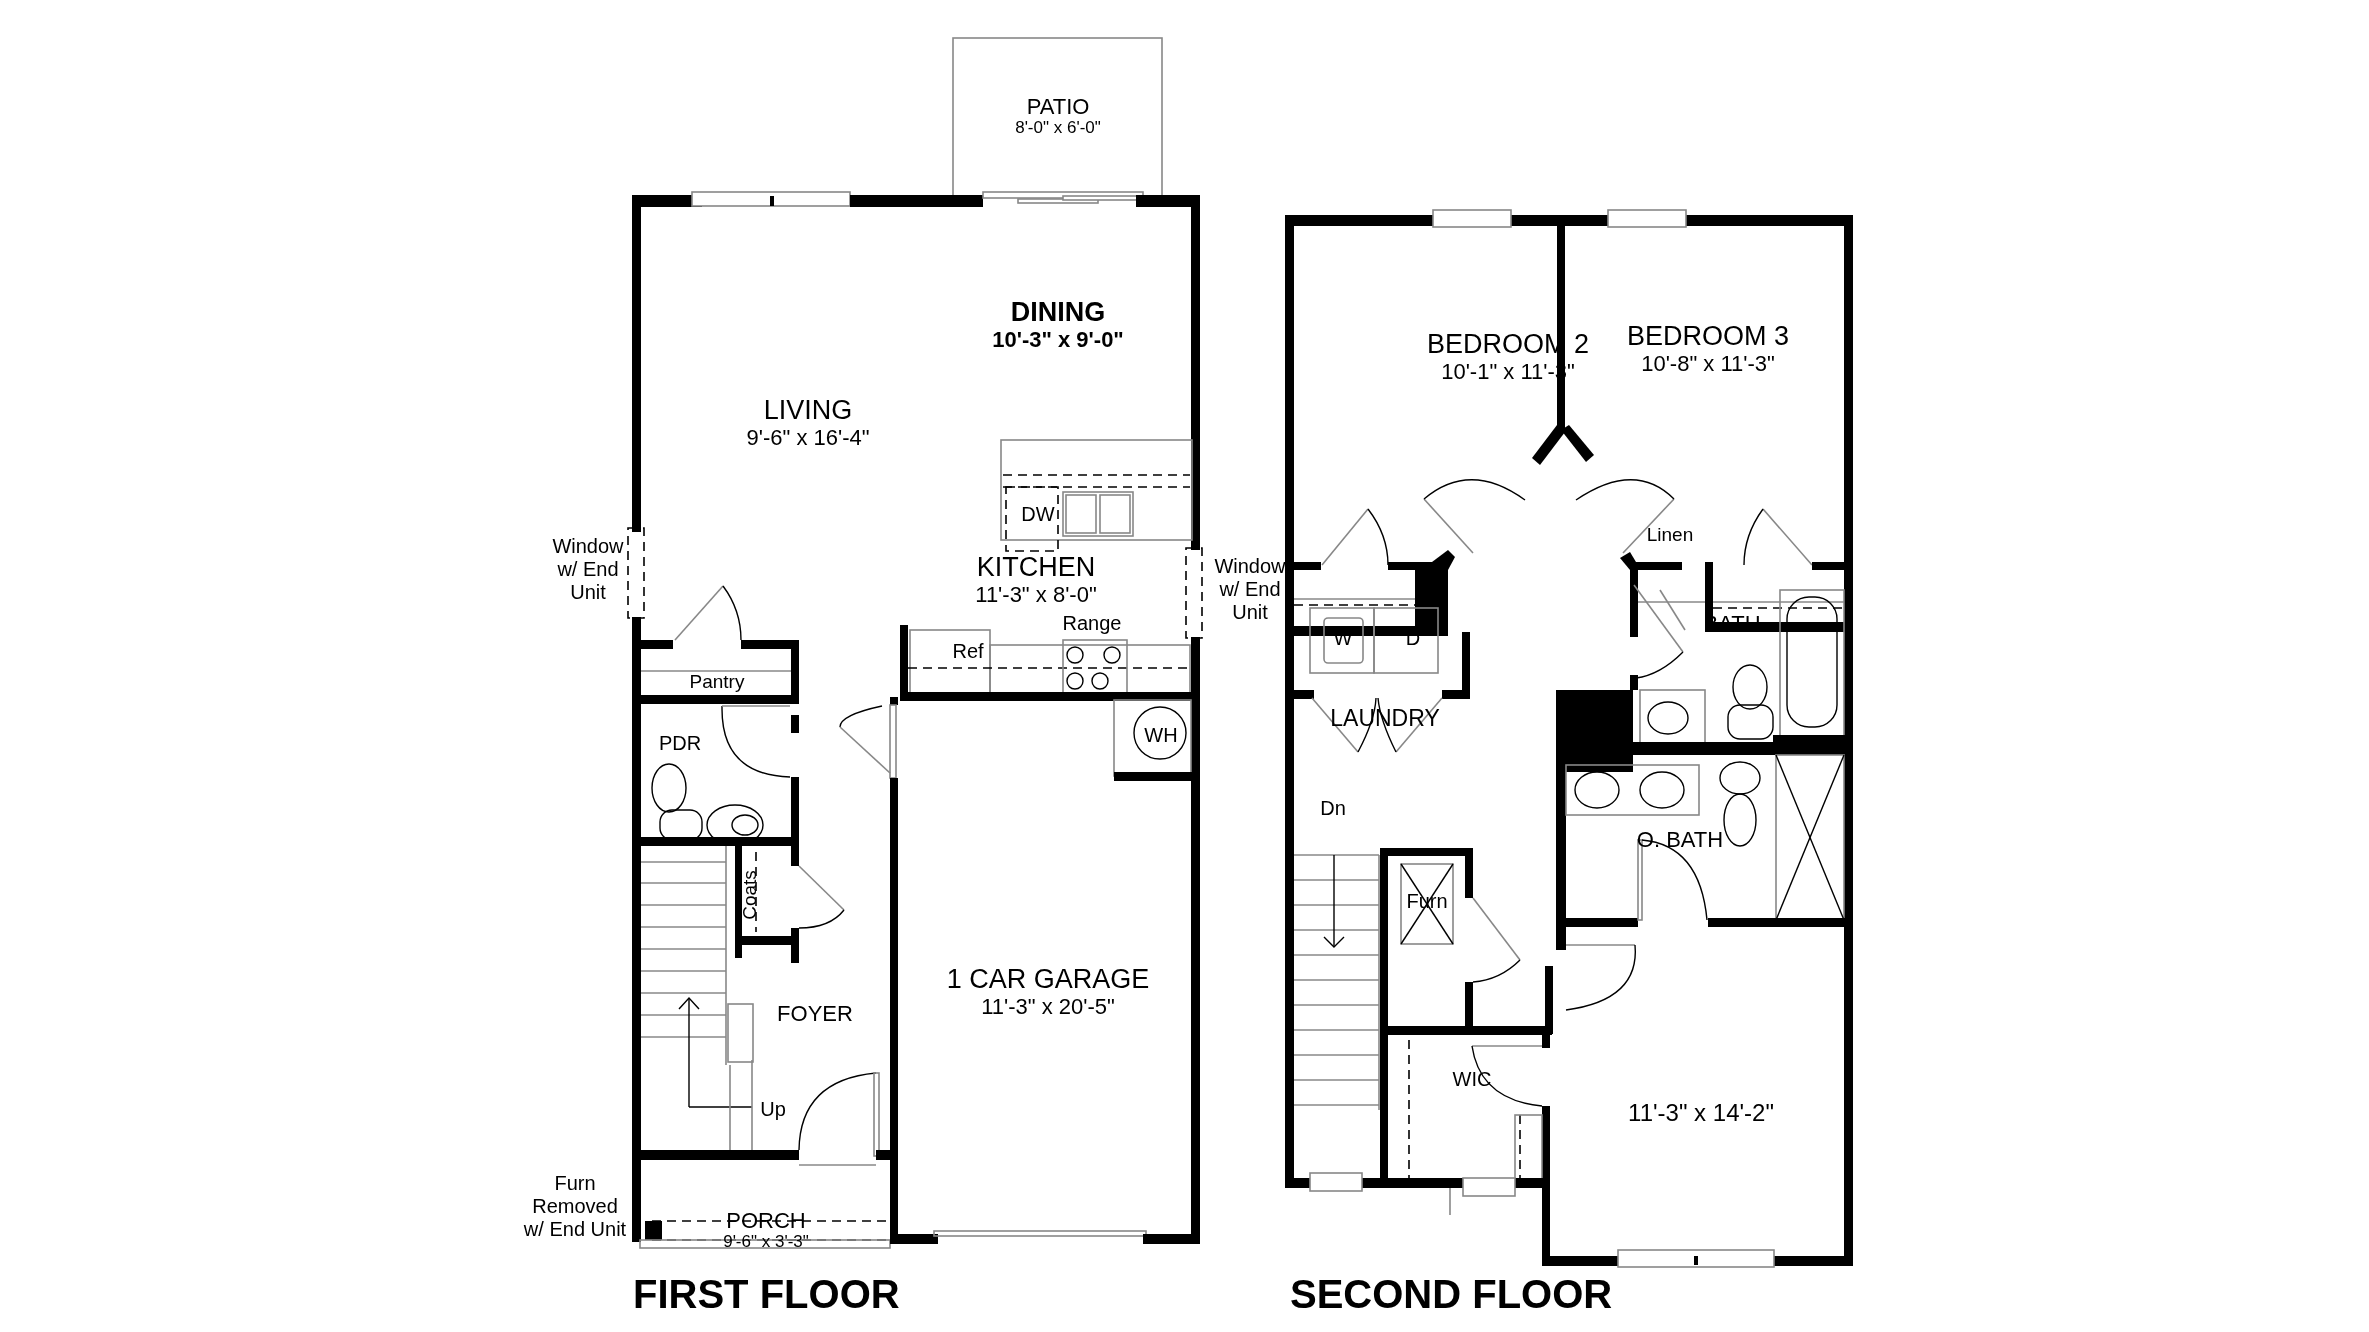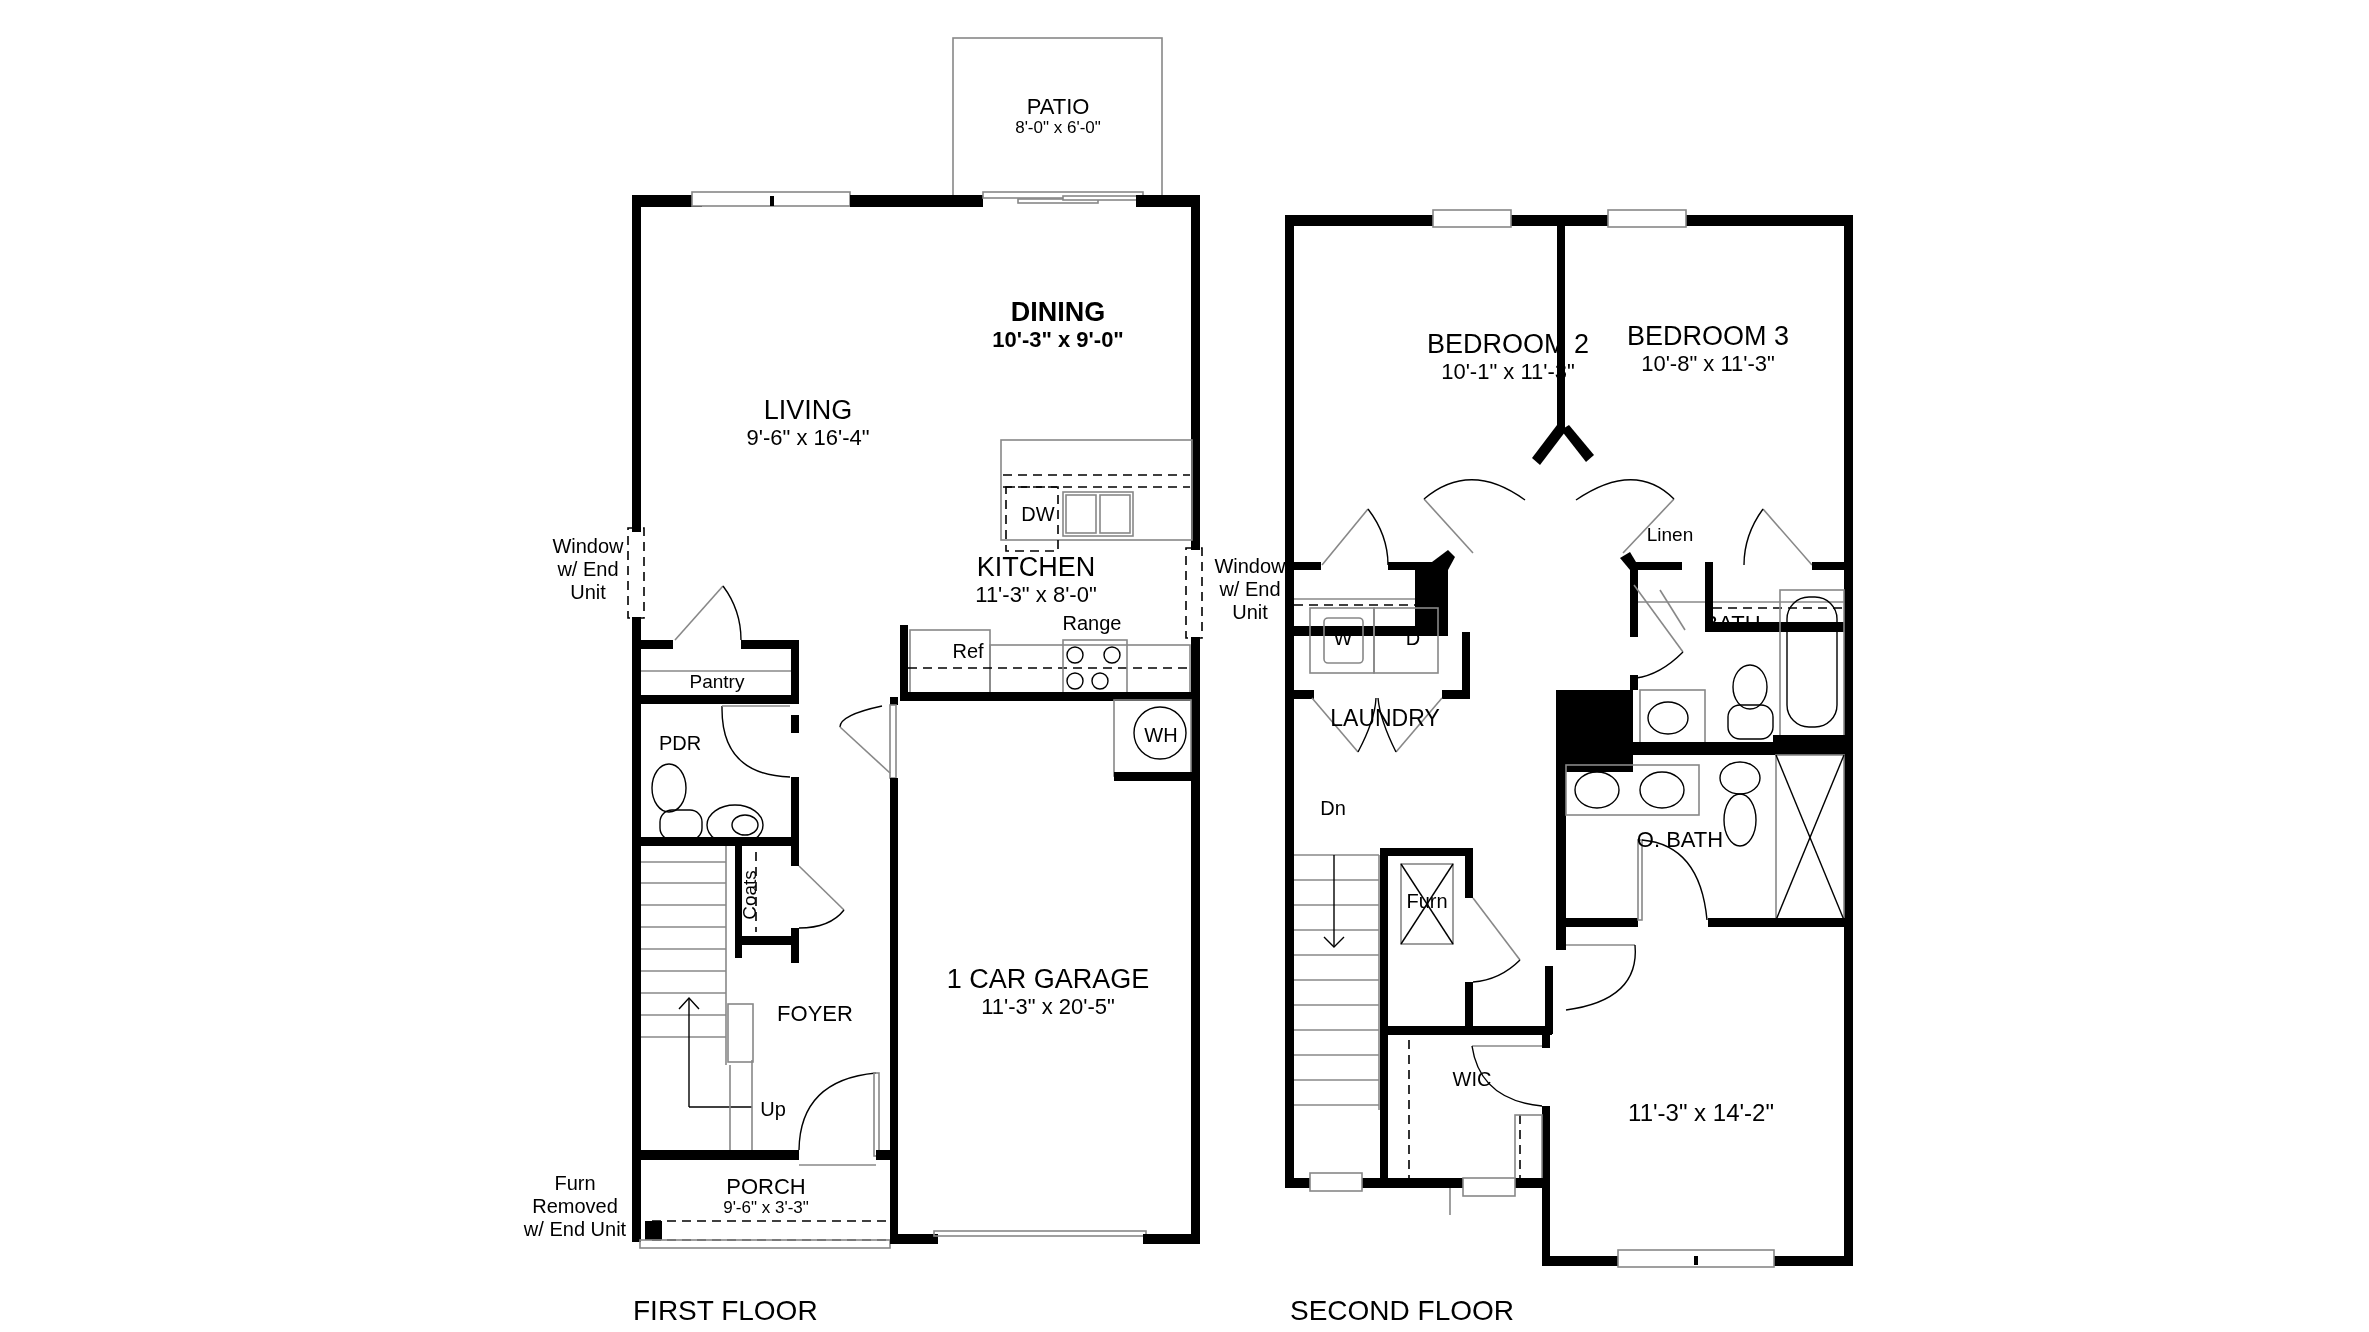--- a/index.html
+++ b/index.html
@@ -9,21 +9,21 @@
   .thin { stroke:#000; stroke-width:1.4; fill:none; }
   .gray { stroke:#888; stroke-width:1.6; fill:none; }
   .grayfill { stroke:#888; stroke-width:1.6; fill:#fff; }
   .dash { stroke:#000; stroke-width:1.6; fill:none; stroke-dasharray:9 6; }
   .win { fill:#fff; stroke:#888; stroke-width:1.6; }
   .lbl { position:absolute; color:#000; text-align:center; white-space:nowrap; transform:translateX(-50%); line-height:1.1; }
   .room { font-size:27px; }
   .dim { font-size:22px; display:block; }
   .small { font-size:20px; }
   .note { font-size:20px; line-height:1.15; }
-  .floor-title { font-size:28px; font-weight:normal; transform:none;margin-top:24px; }
+  .floor-title { font-size:40px; font-weight:bold; transform:none; }
 </style>
 </head>
 <body>
 
 <svg width="2369" height="1332" viewBox="0 0 2369 1332">
 
   <g>
 
     <rect x="953" y="38" width="209" height="158" class="gray"></rect>
 
@@ -279,21 +279,21 @@
   <span class="dim">9'-6" x 16'-4"</span>
 </div>
 <div class="lbl room" style="left:1036px; top:553px;">
   <span>KITCHEN</span>
   <span class="dim">11'-3" x 8'-0"</span>
 </div>
 <div class="lbl room" style="left:1048px; top:965px;">
   <span>1 CAR GARAGE</span>
   <span class="dim">11'-3" x 20'-5"</span>
 </div>
-<div class="lbl" style="left:766px; top:1175px; font-size:22px;">
+<div class="lbl" style="left:766px; top:1209px; font-size:22px;">
   <span>PORCH</span>
   <span class="dim" style="font-size:17px;">9'-6" x 3'-3"</span>
 </div>
 <div class="lbl small" style="left:815px; top:1002px; font-size:22px;">FOYER</div>
 <div class="lbl small" style="left:680px; top:732px;">PDR</div>
 <div class="lbl small" style="left:717px; top:672px; font-size:19px;">Pantry</div>
 <div class="lbl small" style="left:750px; top:895px; font-size:19px; transform:translate(-50%,-50%) rotate(-90deg);">Coats</div>
 
 <div class="lbl small" style="left:1038px; top:503px;">DW</div>
 <div class="lbl small" style="left:943px; top:640px;margin-left:25px;">Ref</div>

